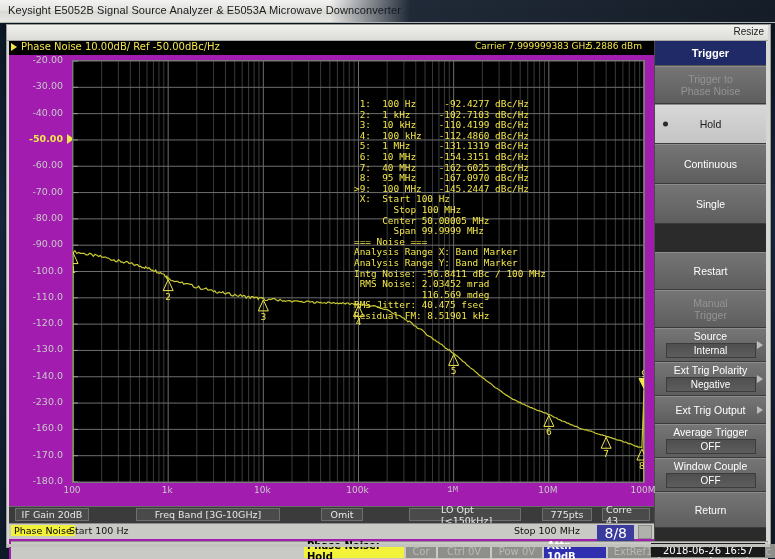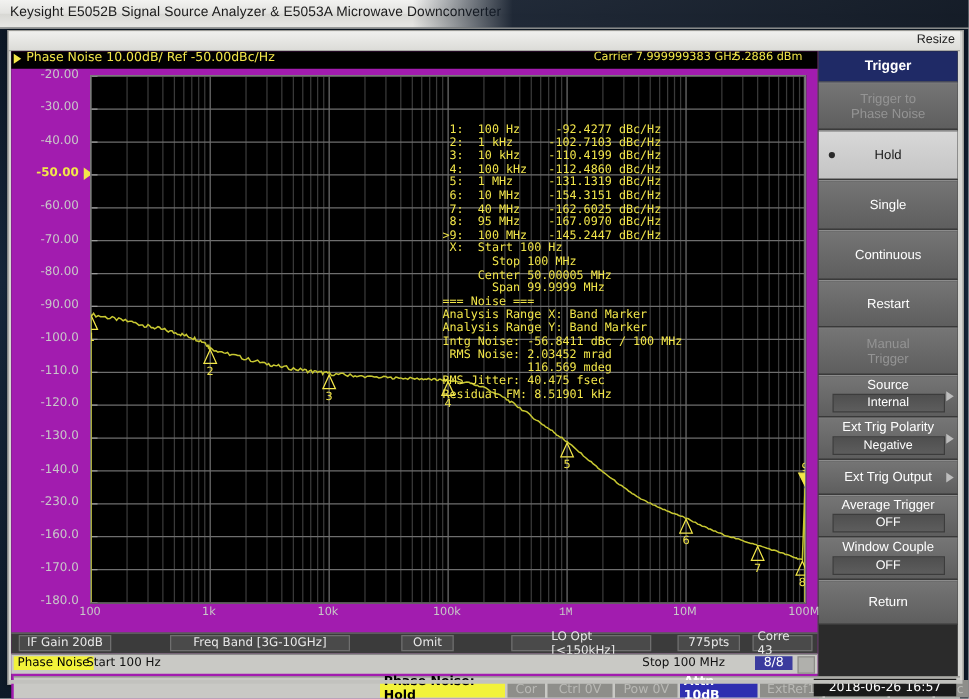--- a/index.html
+++ b/index.html
@@ -217,21 +217,21 @@
   .sl-start {
     position: absolute; left: 60px; top: 1px;
     color: #111; font-size: 9.5px; font-family: "DejaVu Sans", sans-serif;
   }
   .sl-stop {
     position: absolute; right: 74px; top: 1px;
     color: #111; font-size: 9.5px; font-family: "DejaVu Sans", sans-serif;
   }
   .sl-count {
     position: absolute; right: 20px; top: 1px;
-    background: #3b3b9e; color: #fff; font-size: 10px;
+    background: #3b3b9e; color: #fff; font-size: 14px;
     padding: 0 7px; font-family: "DejaVu Sans", sans-serif;
   }
   .sl-scroll {
     position: absolute; right: 2px; top: 1px;
     width: 12px; height: 12px; background: #b0b0ac; border: 1px solid #8d8d89;
   }
 
   .bottombar {
     position: absolute; left: 2px; top: 500px;
     width: 757px; height: 19px;
@@ -470,26 +470,26 @@
         <div class="sk-title">Trigger</div>
         <div id="skitems">
             <div class="sk disabled" style="height: 36px;">
               <div class="sk-lbl">Trigger to<br>Phase Noise</div>
             </div>
             <div class="sk selected" style="height: 38px;">
               <span class="dot"></span>
               <div class="sk-lbl">Hold</div>
             </div>
             <div class="sk" style="height: 38px;">
+              <div class="sk-lbl">Continuous</div>
+            </div>
+            <div class="sk" style="height: 38px;">
               <div class="sk-lbl">Single</div>
             </div>
-            <div class="sk" style="height: 38px;">
-              <div class="sk-lbl">Continuous</div>
-            </div>
-            <div class="sk" style="height: 36px;">
+            <div class="sk" style="height: 36px; margin-top: 28px;">
               <div class="sk-lbl">Restart</div>
             </div>
             <div class="sk disabled" style="height: 36px;">
               <div class="sk-lbl">Manual<br>Trigger</div>
             </div>
             <div class="sk" style="height: 32px;">
               <div class="sk-lbl">Source</div>
               <div class="sk-val">Internal</div>
               <span class="arrow"></span>
             </div>

